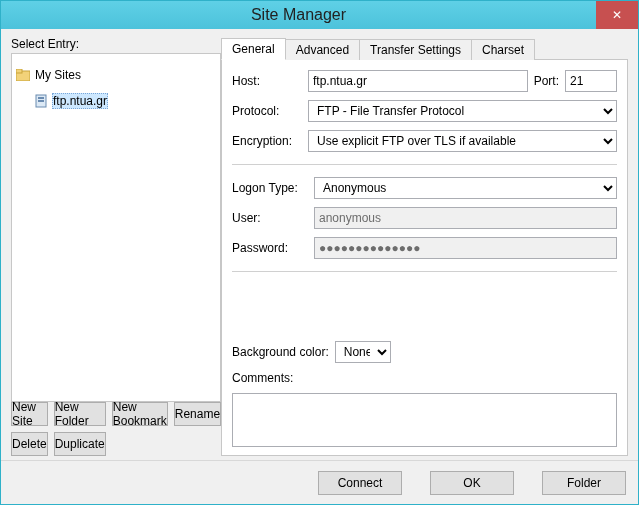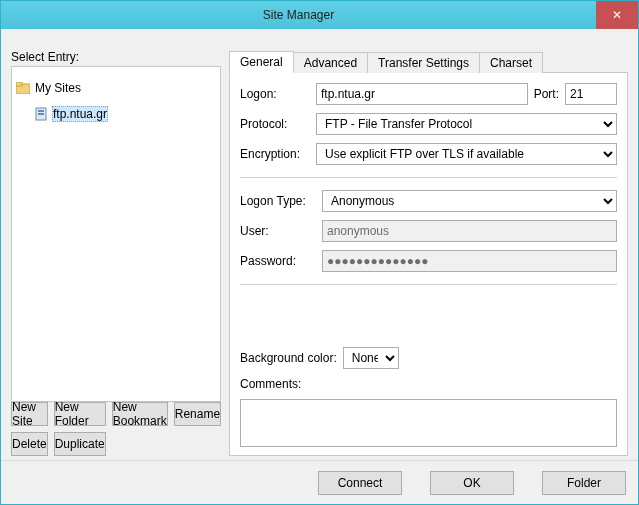--- a/index.html
+++ b/index.html
@@ -1,21 +1,21 @@
 <!DOCTYPE html>
 <html><head>
 <meta charset="utf-8">
 <style>
   * { box-sizing: border-box; font-family: "Segoe UI", Tahoma, sans-serif; font-size: 12px; }
   body { margin: 0; background: #fff; }
   .window { width: 639px; height: 505px; border: 1px solid #2fb1c9; display: flex; flex-direction: column; background: #f0f0f0; }
   .titlebar { height: 28px; background: linear-gradient(#5fd0e6,#4cc2db); display: flex; align-items: stretch; position: relative; }
-  .titlebar-title { flex: 1; text-align: center; color: #222; line-height: 28px; font-size: 12px; }
+  .titlebar-title { flex: 1; text-align: center; color: #222; line-height: 28px; font-size: 16px; }
   .close-btn { width: 42px; background: #c75050; color: #fff; display: flex; align-items: center; justify-content: center; cursor: pointer; font-family: Arial; font-size: 13px; }
-  .body { flex: 1; display: flex; padding: 21px 10px 4px 10px; gap: 8px; }
+  .body { flex: 1; display: flex; padding: 8px 10px 4px 10px; gap: 0; }
   .left-col { width: 210px; display: flex; flex-direction: column; }
   .select-entry-label { margin-bottom: 2px; }
   .tree { flex: 1; background: #fff; border: 1px solid #c7c7c7; padding: 4px 2px; overflow: auto; }
   .tree-row { display: flex; align-items: center; height: 18px; padding-left: 2px; gap: 4px; margin-top: 8px; }
   .tree-row.child { padding-left: 20px; }
   .tree-text { white-space: nowrap; padding: 0 1px; }
   .tree-row.selected .tree-text { background: #cde8ff; border: 1px dotted #7aa7d8; padding: 0 0; }
   .folder-icon svg, .site-icon svg { display: block; }
   .left-buttons { display: grid; grid-template-columns: 1fr 1fr 1fr 1fr; gap: 6px; }
   .btn { height: 24px; background: #e1e1e1; border: 1px solid #adadad; display: flex; align-items: center; justify-content: center; cursor: pointer; }
@@ -88,21 +88,21 @@
     <div class="right-col">
       <div class="tabbar">
         <div class="tab active">General</div>
         <div class="tab">Advanced</div>
         <div class="tab">Transfer Settings</div>
         <div class="tab">Charset</div>
       </div>
       <div class="tab-panel">
 
         <div class="row">
-          <div class="lbl">Logon:</div>
+          <div class="lbl">Host:</div>
           <input type="text" class="host-input" value="ftp.ntua.gr" style="">
           <div>Port:</div>
           <input type="text" class="port-input" value="21" style="">
         </div>
 
         <div class="row">
           <div class="lbl">Protocol:</div>
           <select class="full-select">
             <option>FTP - File Transfer Protocol</option>
           </select>

